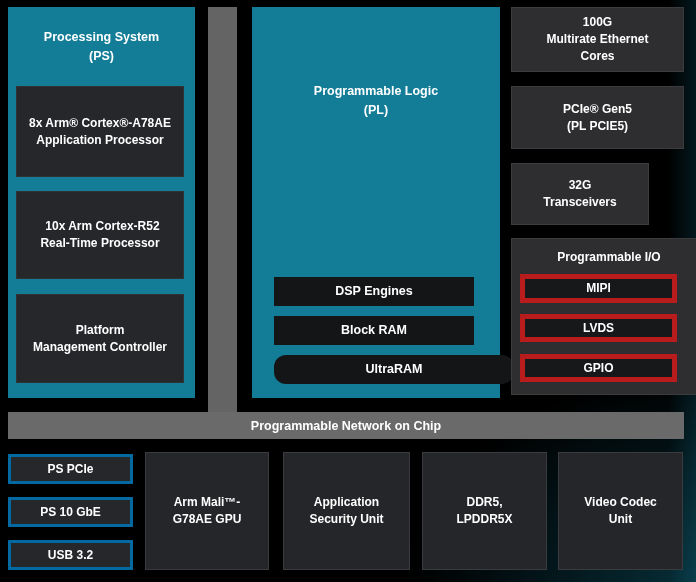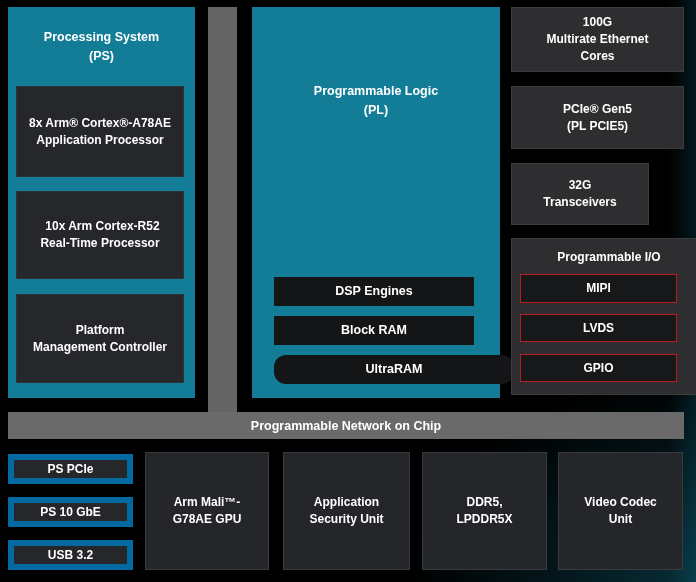--- a/index.html
+++ b/index.html
@@ -16,24 +16,24 @@
   .blk{
     position:absolute;display:flex;align-items:center;justify-content:center;
     text-align:center;white-space:pre-line;box-sizing:border-box;z-index:1;
     font-size:12px;line-height:1.4;
   }
   .teal{background:#137d98;}
   .region-title{position:absolute;left:0;width:100%;display:flex;align-items:center;justify-content:center;text-align:center;white-space:pre-line;font-size:12.5px;line-height:1.5;}
   .ps-sub{background:#25272b;border:1px solid rgba(255,255,255,0.05);}
   .pl-sub{background:#141517;font-size:12.5px;}
   .panel{background:#2e2e30;border:1px solid #3c3c3f;}
-  .io-item{background:#17181a;border:1px solid #b91c1c;text-align:right;}
+  .io-item{background:#17181a;border:5px solid #b91c1c;text-align:right;}
   .connector{position:absolute;background:#646464;z-index:1;}
   .noc{position:absolute;background:#6a6a6a;display:flex;align-items:center;justify-content:center;font-size:12.5px;z-index:2;}
-  .bsmall{background:#25272b;border:6px solid #0369a1;}
+  .bsmall{background:#25272b;border:3px solid #0369a1;}
   .bbig{background:#25262a;border:1px solid #393b3f;}
 </style>
 </head>
 <body>
 
 <div class="canvas">
   <div class="glow"></div>
 
   <div class="connector" style="left:208px;top:7px;width:29px;height:432px;"></div>
 

